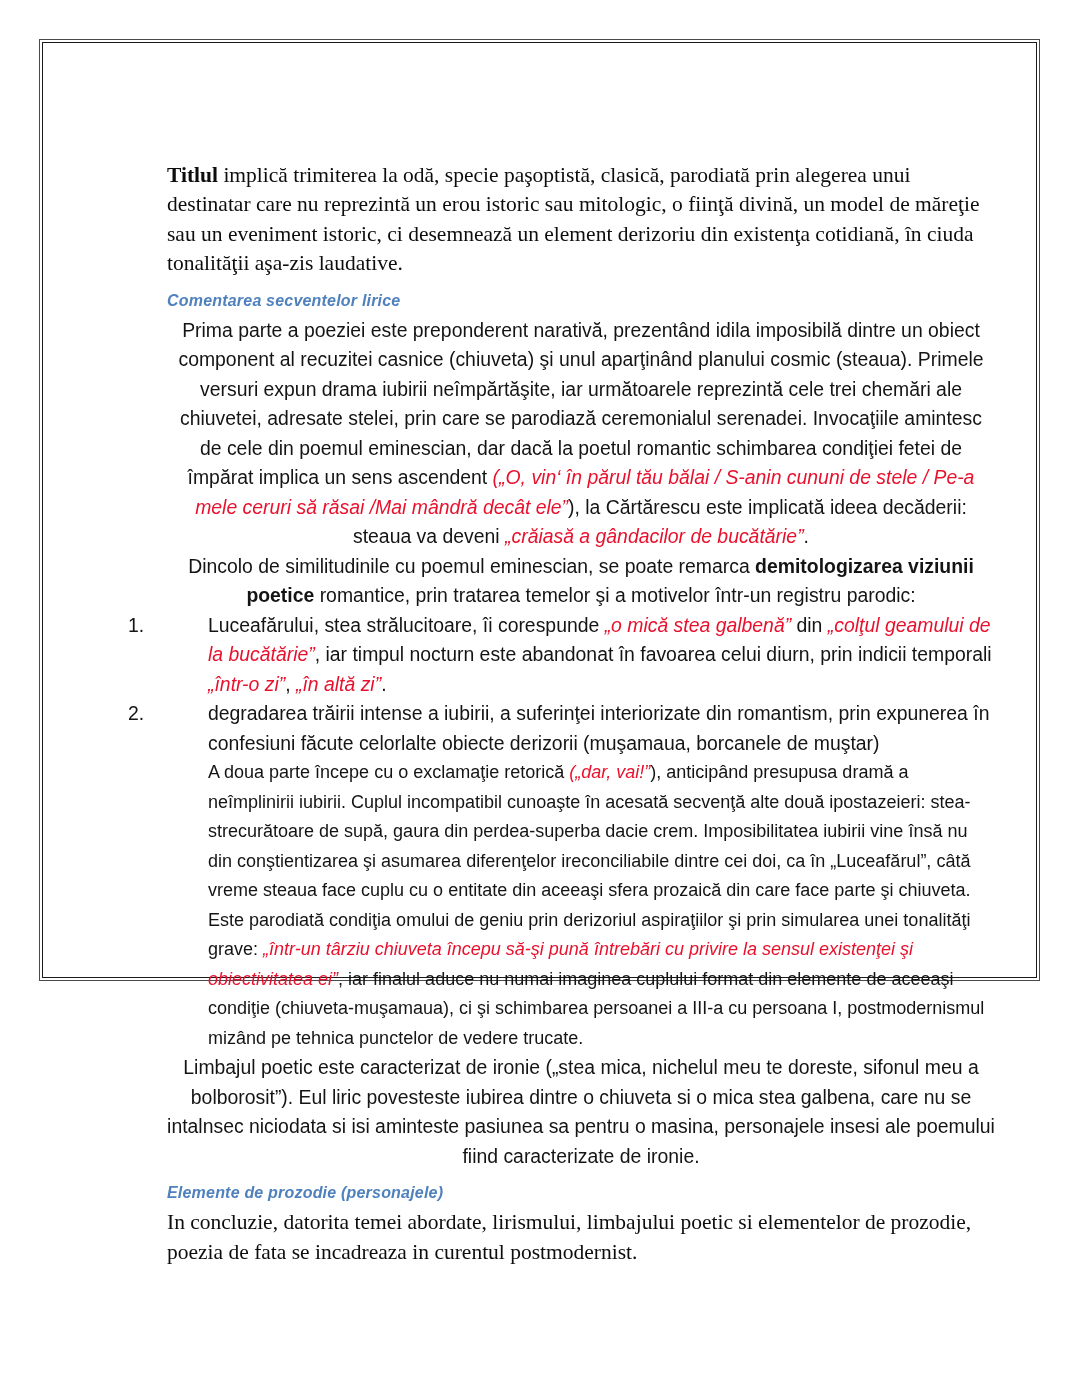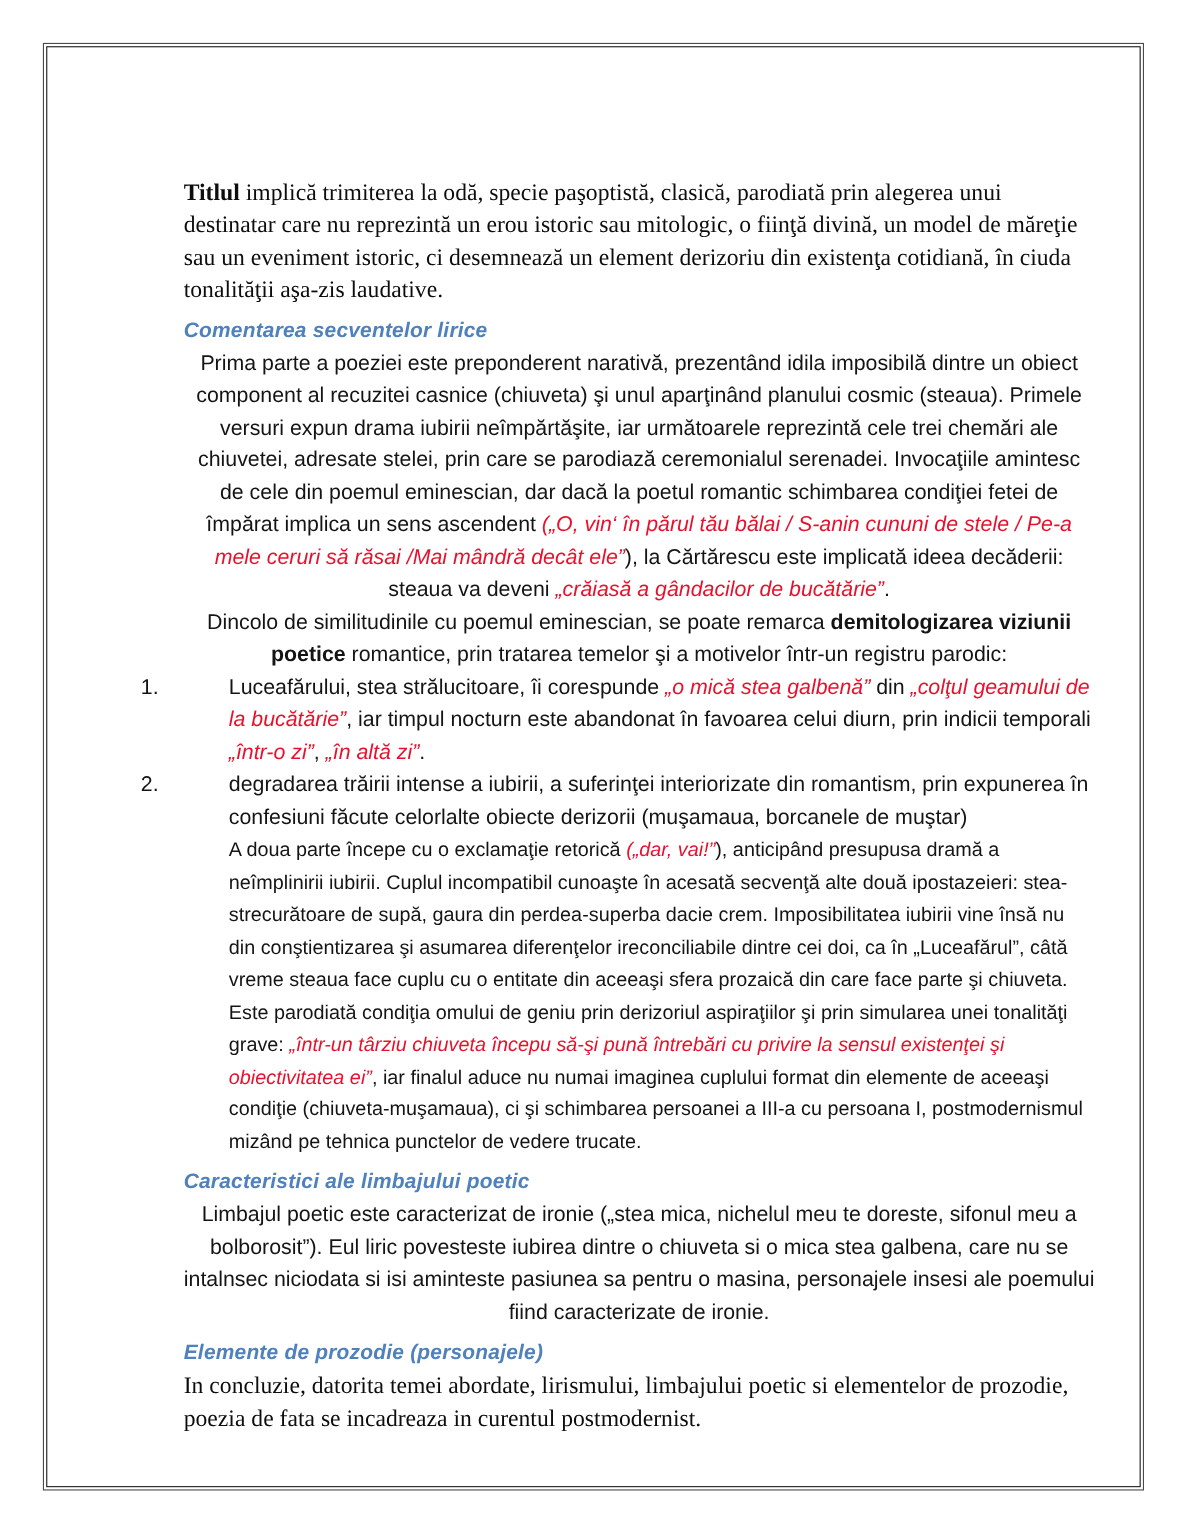--- a/index.html
+++ b/index.html
@@ -14,21 +14,21 @@
     overflow: hidden;
     font-family: "Liberation Sans", sans-serif;
   }
 
   
   .page-frame {
     position: absolute;
     left: 42px;
     top: 42px;
     width: 995px;
-    height: 1310px;
+    height: 936px;
     border: 1px solid #1a1a1a;
     box-shadow: 0 0 0 2px #ffffff, 0 0 0 3px #4a4a4a;
     box-sizing: border-box;
     background: #ffffff;
   }
 
   .content {
     position: absolute;
     left: 124px;
     top: 118px;
@@ -44,21 +44,21 @@
     margin: 0;
     text-align: left;
   }
   .serif-para b {
     font-weight: bold;
   }
 
   .heading {
     font-family: "Liberation Sans", sans-serif;
     font-style: italic;
-    font-size: 19px;
+    font-size: 16px;
     line-height: 30px;
     color: #4f81bd;
     margin: 0;
     padding-top: 7px;
     letter-spacing: 0.2px;
   }
 
   .body-para {
     font-family: "Liberation Sans", sans-serif;
     font-size: 19.4px;
@@ -121,21 +121,20 @@
         <span class="marker">1.</span>
         <span><span> Luceafărului, stea strălucitoare, îi corespunde </span><span class="red">„o mică stea galbenă”</span><span> din </span><span class="red">„colţul geamului de la bucătărie”</span><span>, iar timpul nocturn este abandonat în favoarea celui diurn, prin indicii temporali </span><span class="red">„într-o zi”</span><span>, </span><span class="red">„în altă zi”</span><span>.</span></span>
       </li>
       <li>
         <span class="marker">2.</span>
         <span><span> degradarea trăirii intense a iubirii, a suferinţei interiorizate din romantism, prin expunerea în confesiuni făcute celorlalte obiecte derizorii (muşamaua, borcanele de muştar)</span></span>
         <div class="sub-para"><span>A doua parte începe cu o exclamaţie retorică </span><span class="red">(„dar, vai!”</span><span>), anticipând presupusa dramă a neîmplinirii iubirii. Cuplul incompatibil cunoaşte în acesată secvenţă alte două ipostazeieri: stea-strecurătoare de supă, gaura din perdea-superba dacie crem. Imposibilitatea iubirii vine însă nu din conştientizarea şi asumarea diferenţelor ireconciliabile dintre cei doi, ca în „Luceafărul”, câtă vreme steaua face cuplu cu o entitate din aceeaşi sfera prozaică din care face parte şi chiuveta. Este parodiată condiţia omului de geniu prin derizoriul aspiraţiilor şi prin simularea unei tonalităţi grave: </span><span class="red">„într-un târziu chiuveta începu să-şi pună întrebări cu privire la sensul existenţei şi obiectivitatea ei”</span><span>, iar finalul aduce nu numai imaginea cuplului format din elemente de aceeaşi condiţie (chiuveta-muşamaua), ci şi schimbarea persoanei a III-a cu persoana I, postmodernismul mizând pe tehnica punctelor de vedere trucate.</span></div>
       </li>
     </ol>
 
-    <h2 class="heading">Caracteristici ale limbajului poetic</h2>
     <p class="body-para"><span>Limbajul poetic este caracterizat de ironie („stea mica, nichelul meu te doreste, sifonul meu a bolborosit”). Eul liric povesteste iubirea  dintre o chiuveta si o mica stea galbena, care nu se intalnsec niciodata si isi aminteste pasiunea sa pentru o masina, personajele insesi ale poemului fiind caracterizate de ironie.</span></p>
 
     <h2 class="heading">Elemente de prozodie (personajele)</h2>
 
     <p class="serif-para">In concluzie, datorita temei abordate, lirismului, limbajului poetic si elementelor de prozodie, poezia de fata se incadreaza in curentul postmodernist.</p>
 
   </div>
 </div>
 
 </body></html>

